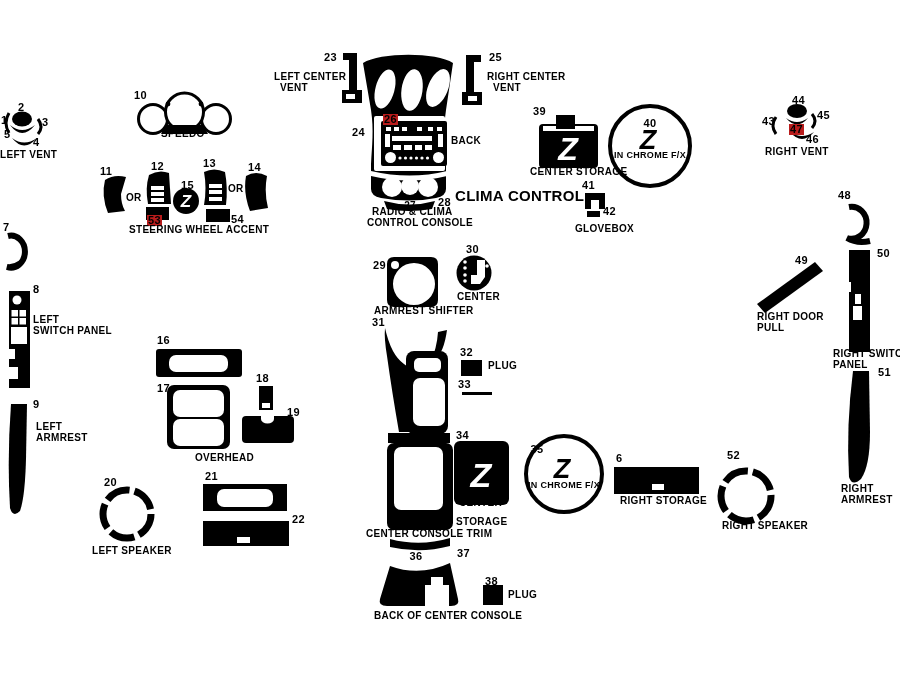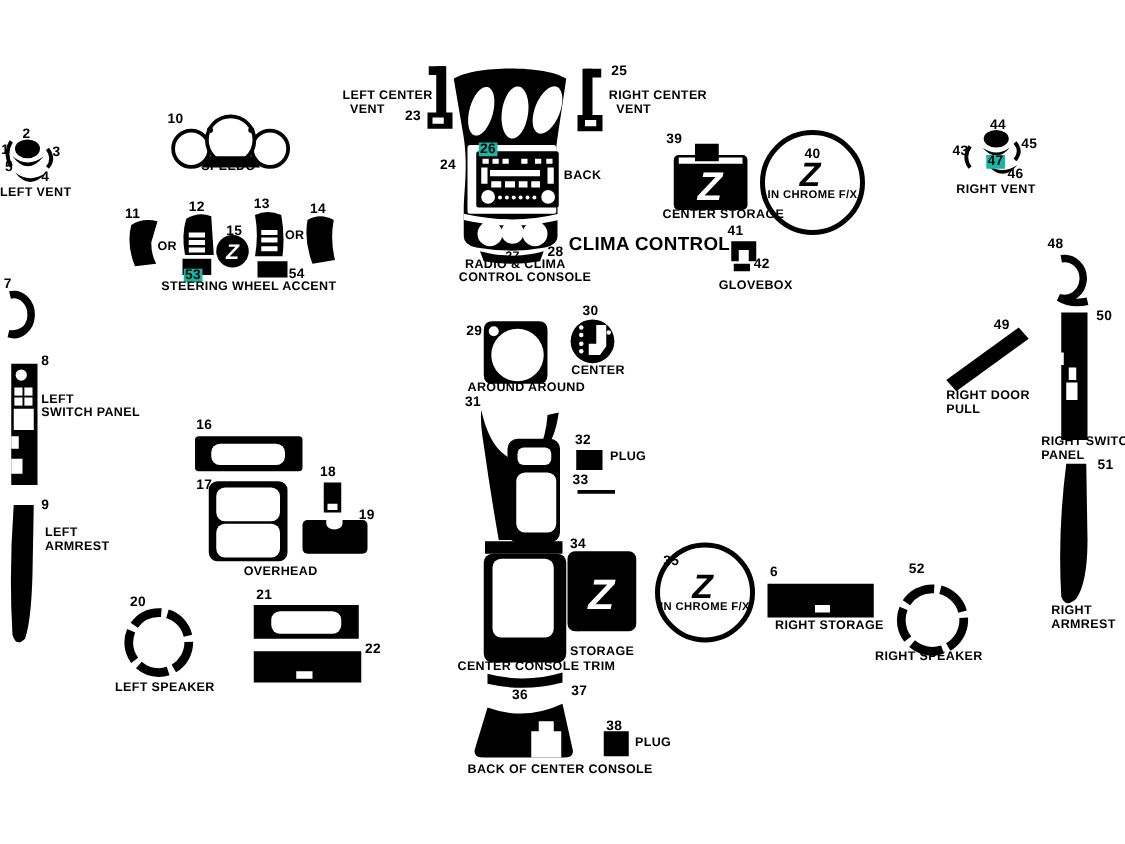--- a/index.html
+++ b/index.html
@@ -2,21 +2,21 @@
 <html><head>
 <meta charset="utf-8">
 <style>
   html,body{margin:0;padding:0;background:#fff}
   .canvas{position:relative;width:900px;height:675px;background:#fff;overflow:hidden;
           font-family:"Liberation Sans",sans-serif}
   .canvas svg{position:absolute;left:0;top:0;z-index:1}
   #label-layer{position:absolute;left:0;top:0;width:900px;height:675px;z-index:2}
   .lbl{position:absolute;font-weight:bold;color:#000;line-height:1;white-space:nowrap;letter-spacing:.3px}
   .lbl.ctr{transform:translateX(-50%)}
-  .lbl.bg{background:#14b8a6;padding:0 1px}
+  .lbl.bg{background:#b91c1c;padding:0 1px}
   .zlogo{font-family:"Liberation Sans",sans-serif;font-weight:bold;font-style:italic;text-anchor:middle}
 </style>
 </head>
 <body>
 
 <div class="canvas">
 <svg width="900" height="675" viewBox="0 0 900 675">
 
   <g>
     <ellipse cx="22" cy="119" rx="10" ry="7.5" fill="#000"></ellipse>
@@ -237,21 +237,21 @@
       <span class="lbl" style="left: 100px; top: 166px; font-size: 11px;">11</span>
       <span class="lbl" style="left: 126px; top: 193px; font-size: 10px;">OR</span>
       <span class="lbl" style="left: 151px; top: 161px; font-size: 11px;">12</span>
       <span class="lbl" style="left: 181px; top: 180px; font-size: 11px;">15</span>
       <span class="lbl" style="left: 203px; top: 158px; font-size: 11px;">13</span>
       <span class="lbl" style="left: 228px; top: 184px; font-size: 10px;">OR</span>
       <span class="lbl" style="left: 248px; top: 162px; font-size: 11px;">14</span>
       <span class="lbl bg" style="left: 147px; top: 215px; font-size: 11px;">53</span>
       <span class="lbl" style="left: 231px; top: 214px; font-size: 11px;">54</span>
       <span class="lbl" style="left: 129px; top: 225px; font-size: 10px;">STEERING WHEEL ACCENT</span>
-      <span class="lbl" style="left: 324px; top: 52px; font-size: 11px; margin-top: 36px;">23</span>
+      <span class="lbl" style="left: 324px; top: 52px; font-size: 11px;">23</span>
       <span class="lbl" style="left: 274px; top: 72px; font-size: 10px;">LEFT CENTER</span>
       <span class="lbl" style="left: 280px; top: 83px; font-size: 10px;">VENT</span>
       <span class="lbl" style="left: 489px; top: 52px; font-size: 11px;">25</span>
       <span class="lbl" style="left: 487px; top: 72px; font-size: 10px;">RIGHT CENTER</span>
       <span class="lbl" style="left: 493px; top: 83px; font-size: 10px;">VENT</span>
       <span class="lbl" style="left: 352px; top: 127px; font-size: 11px;">24</span>
       <span class="lbl bg" style="left: 383px; top: 114px; font-size: 11px;">26</span>
       <span class="lbl" style="left: 451px; top: 136px; font-size: 10px;">BACK</span>
       <span class="lbl ctr" style="left: 410px; top: 181px; font-size: 10px; margin-top: 20px;">27</span>
       <span class="lbl" style="left: 455px; top: 188px; font-size: 15px;">CLIMA CONTROL</span>
@@ -282,21 +282,21 @@
       <span class="lbl" style="left: 877px; top: 248px; font-size: 11px;">50</span>
       <span class="lbl" style="left: 795px; top: 255px; font-size: 11px;">49</span>
       <span class="lbl" style="left: 757px; top: 312px; font-size: 10px;">RIGHT DOOR</span>
       <span class="lbl" style="left: 757px; top: 323px; font-size: 10px;">PULL</span>
       <span class="lbl" style="left: 833px; top: 349px; font-size: 10px;">RIGHT SWITCH</span>
       <span class="lbl" style="left: 833px; top: 360px; font-size: 10px;">PANEL</span>
       <span class="lbl" style="left: 878px; top: 367px; font-size: 11px;">51</span>
       <span class="lbl" style="left: 841px; top: 484px; font-size: 10px;">RIGHT</span>
       <span class="lbl" style="left: 841px; top: 495px; font-size: 10px;">ARMREST</span>
       <span class="lbl" style="left: 373px; top: 260px; font-size: 11px;">29</span>
-      <span class="lbl" style="left: 374px; top: 306px; font-size: 10px;">AROUND AROUND</span>
+      <span class="lbl" style="left: 374px; top: 306px; font-size: 10px;">ARMREST SHIFTER</span>
       <span class="lbl" style="left: 466px; top: 244px; font-size: 11px;">30</span>
       <span class="lbl" style="left: 457px; top: 292px; font-size: 10px;">CENTER</span>
       <span class="lbl" style="left: 372px; top: 317px; font-size: 11px;">31</span>
       <span class="lbl" style="left: 460px; top: 347px; font-size: 11px;">32</span>
       <span class="lbl" style="left: 488px; top: 361px; font-size: 10px;">PLUG</span>
       <span class="lbl" style="left: 458px; top: 379px; font-size: 11px;">33</span>
       <span class="lbl" style="left: 157px; top: 335px; font-size: 11px;">16</span>
       <span class="lbl" style="left: 157px; top: 383px; font-size: 11px;">17</span>
       <span class="lbl" style="left: 256px; top: 373px; font-size: 11px;">18</span>
       <span class="lbl" style="left: 287px; top: 407px; font-size: 11px;">19</span>
@@ -307,20 +307,20 @@
       <span class="lbl" style="left: 292px; top: 514px; font-size: 11px;">22</span>
       <span class="lbl" style="left: 366px; top: 529px; font-size: 10px;">CENTER CONSOLE TRIM</span>
       <span class="lbl" style="left: 456px; top: 430px; font-size: 11px;">34</span>
       <span class="lbl" style="left: 459px; top: 498px; font-size: 10px;">CENTER</span>
       <span class="lbl" style="left: 456px; top: 517px; font-size: 10px;">STORAGE</span>
       <span class="lbl ctr" style="left: 537px; top: 444px; font-size: 11px;">35</span>
       <span class="lbl ctr" style="left: 564px; top: 481px; font-size: 9px;">IN CHROME F/X</span>
       <span class="lbl" style="left: 616px; top: 453px; font-size: 11px;">6</span>
       <span class="lbl" style="left: 620px; top: 496px; font-size: 10px;">RIGHT STORAGE</span>
       <span class="lbl" style="left: 727px; top: 450px; font-size: 11px;">52</span>
-      <span class="lbl" style="left: 688px; top: 521px; font-size: 10px; padding-left: 12px;">RIGHT SPEAKER</span>
+      <span class="lbl" style="left: 710px; top: 521px; font-size: 10px; padding-left: 12px;">RIGHT SPEAKER</span>
       <span class="lbl ctr" style="left: 416px; top: 551px; font-size: 11px;">36</span>
       <span class="lbl" style="left: 457px; top: 548px; font-size: 11px;">37</span>
       <span class="lbl" style="left: 485px; top: 576px; font-size: 11px;">38</span>
       <span class="lbl" style="left: 508px; top: 590px; font-size: 10px;">PLUG</span>
       <span class="lbl" style="left: 374px; top: 611px; font-size: 10px;">BACK OF CENTER CONSOLE</span>
     </div>
 </div>
 
 </body></html>

